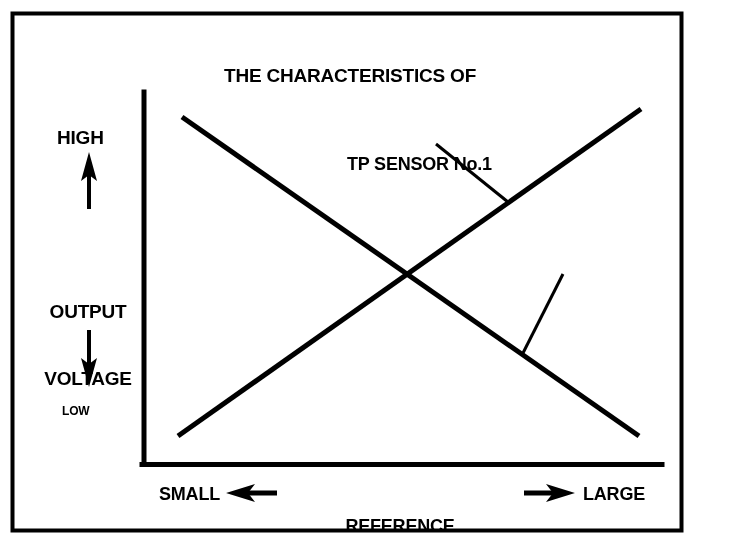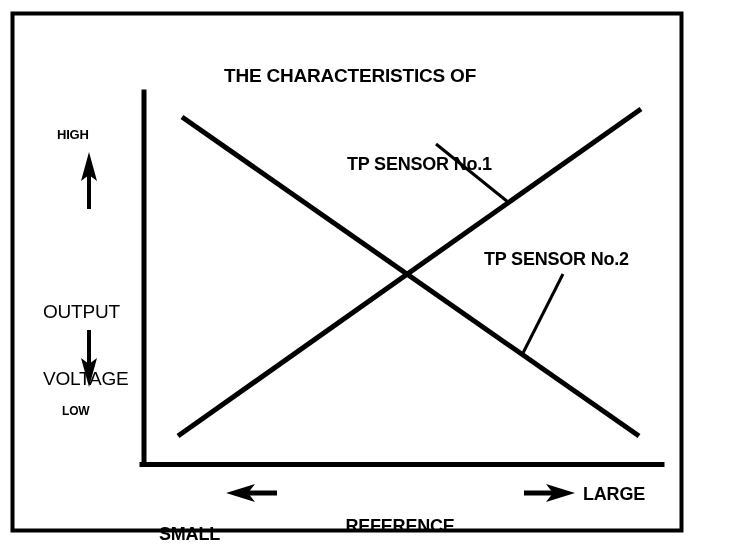--- a/index.html
+++ b/index.html
@@ -40,46 +40,45 @@
     font-size: 19px;
     font-weight: bold;
     text-align: left;
   }
   #chart-title .title-line {
     display: block;
   }
   #y-label-high {
     left: 57px;
     top: 127px;
-    font-size: 13px;
+    font-size: 19px;
     font-weight: bold;
   }
   #y-axis-title {
-    left: 43px;
+    left: 29px;
     top: 256px;
     font-size: 19px;
-    font-weight: normal;
-    text-align: left;
+    font-weight: bold;
+    text-align: center;
     width: 118px;
   }
   #y-axis-title .ytitle-line {
     display: block;
   }
   #y-label-low {
     left: 62px;
     top: 404px;
     font-size: 12px;
     font-weight: bold;
   }
   #x-label-small {
     left: 159px;
     top: 484px;
     font-size: 18px;
     font-weight: bold;
-    margin-top: 40px;
   }
   #x-axis-title {
     left: 290px;
     top: 474px;
     width: 220px;
     text-align: center;
     font-size: 18px;
     font-weight: bold;
   }
   #x-axis-title .xtitle-line {
@@ -165,15 +164,14 @@
 
   <div class="txt" id="x-axis-title">
     <span class="xtitle-line">REFERENCE</span>
     
   </div>
 
   <div class="txt" id="x-label-large">LARGE</div>
 
   <div class="txt" id="series1-label">TP SENSOR No.1</div>
 
-  <div class="txt" id="series2-label">TP SENSOR No.2</div>
 
 </div>
 
 </body></html>

